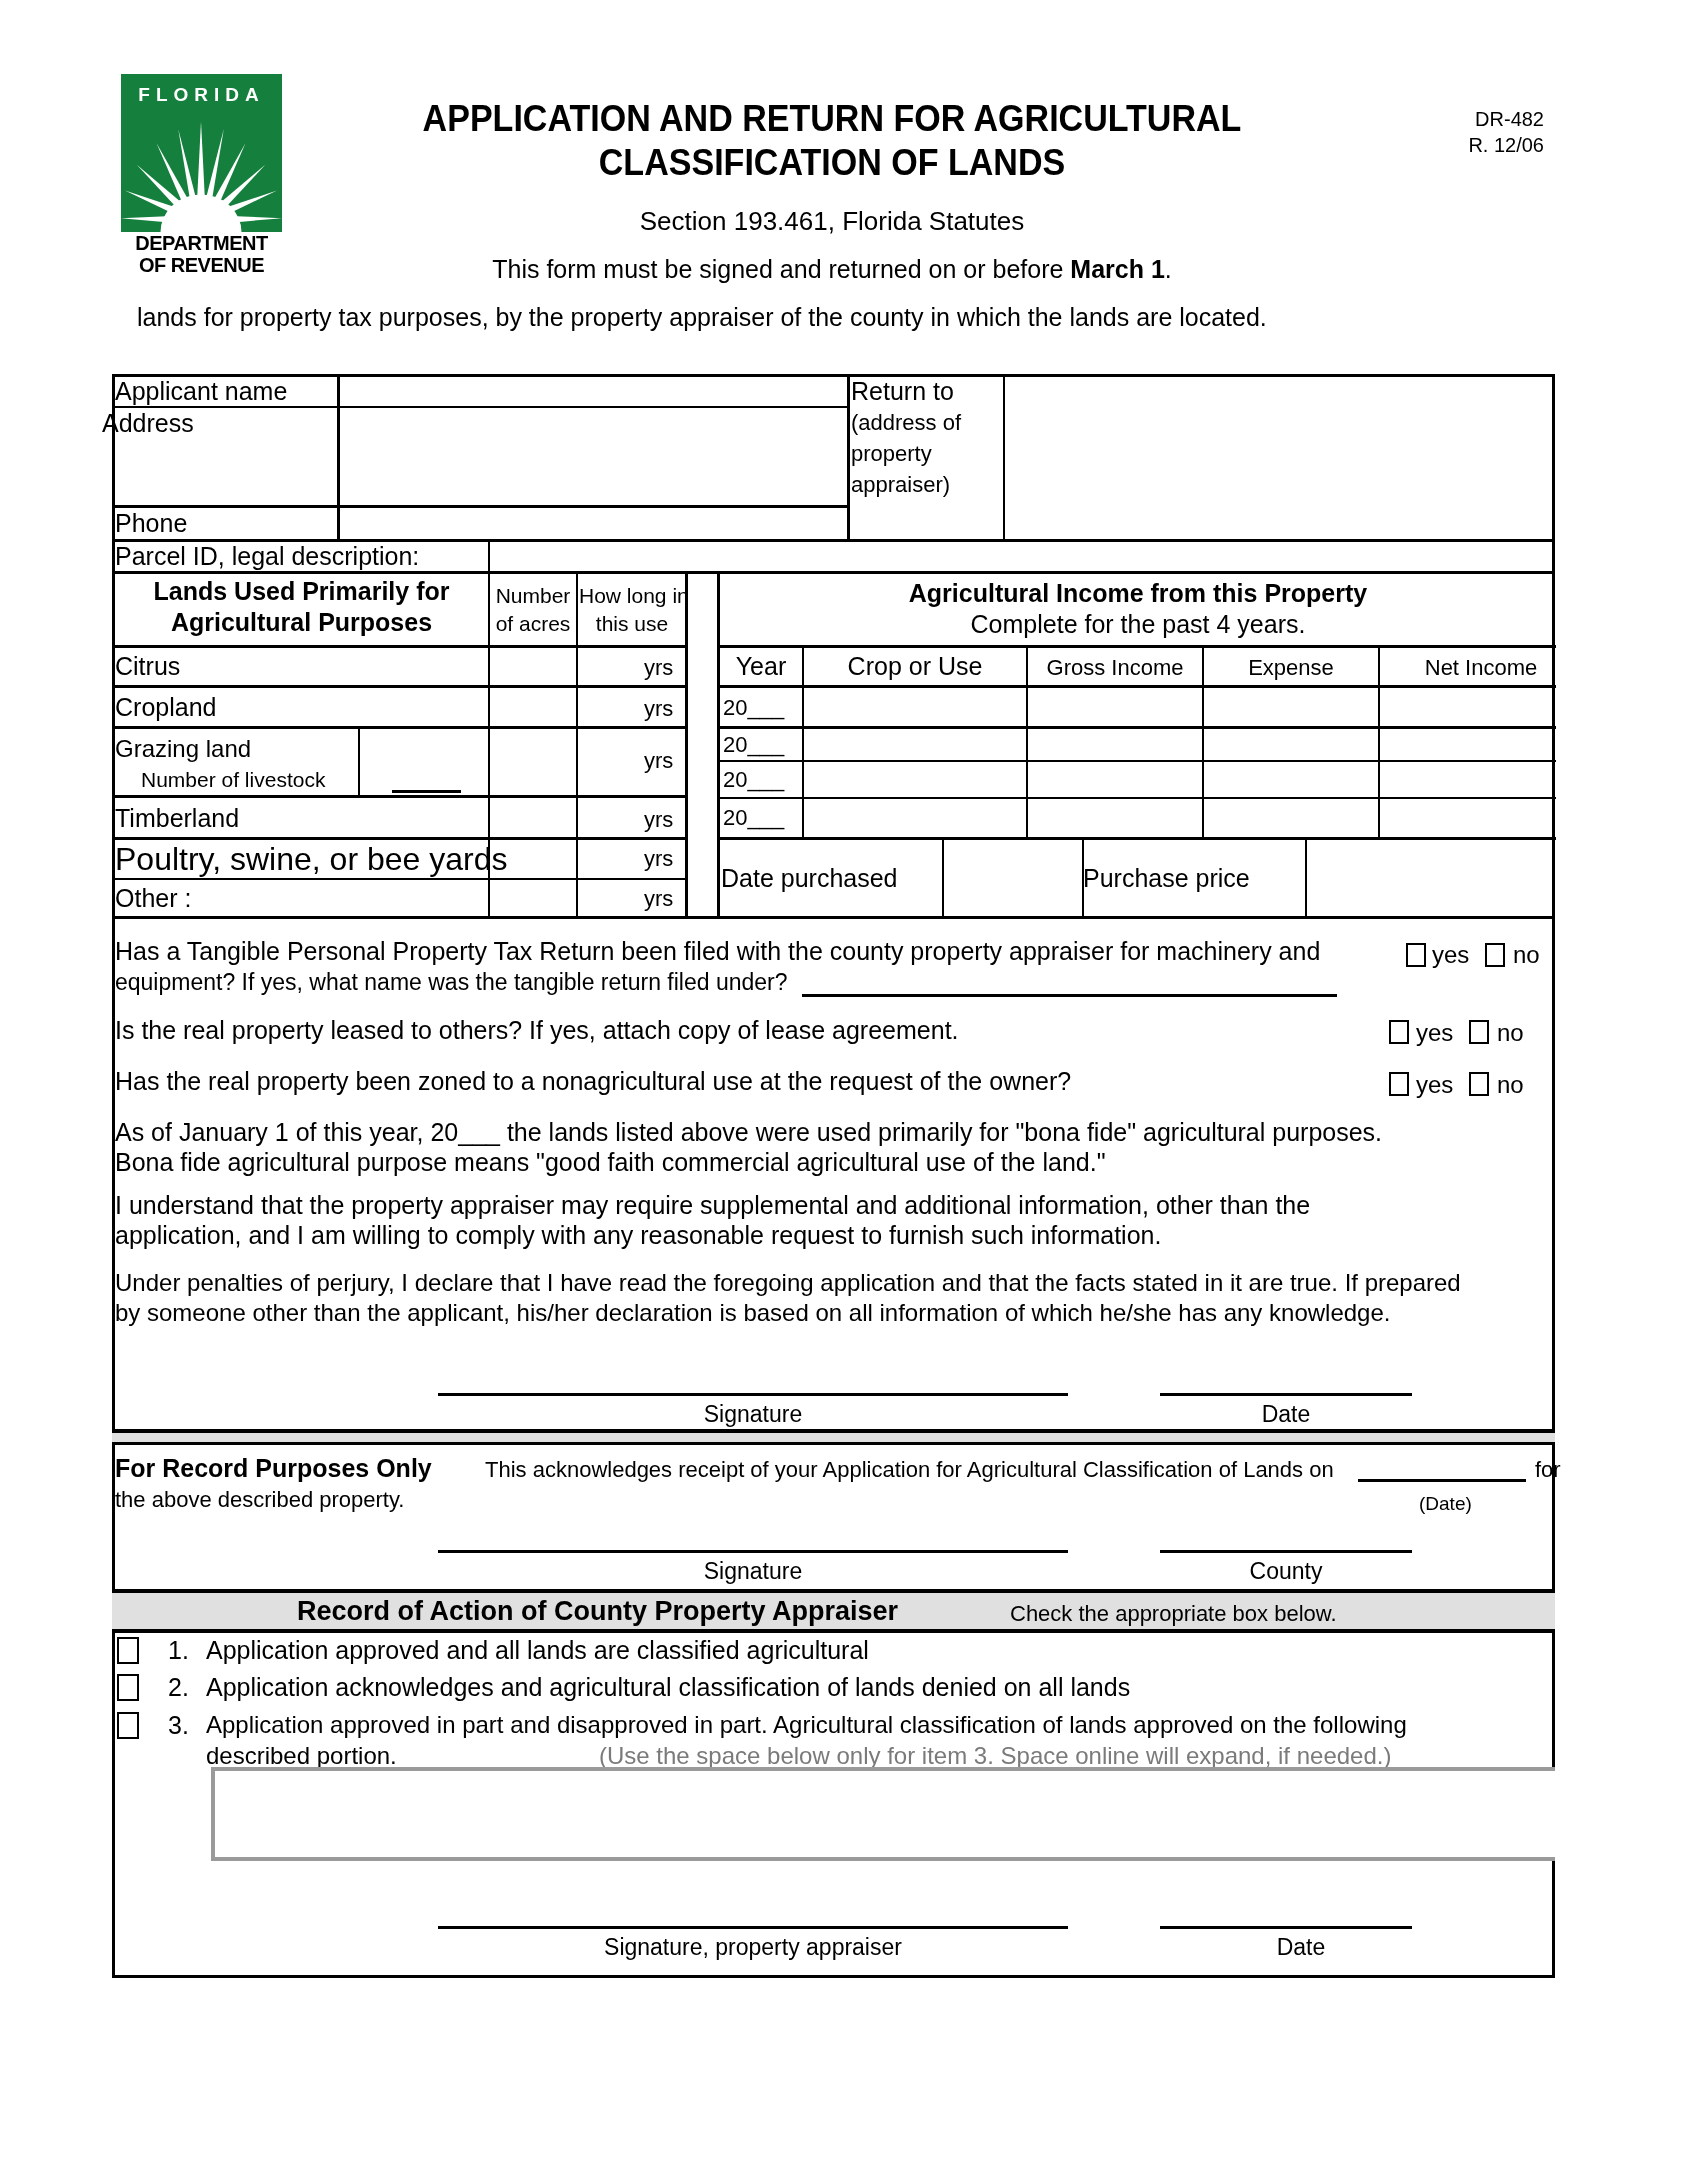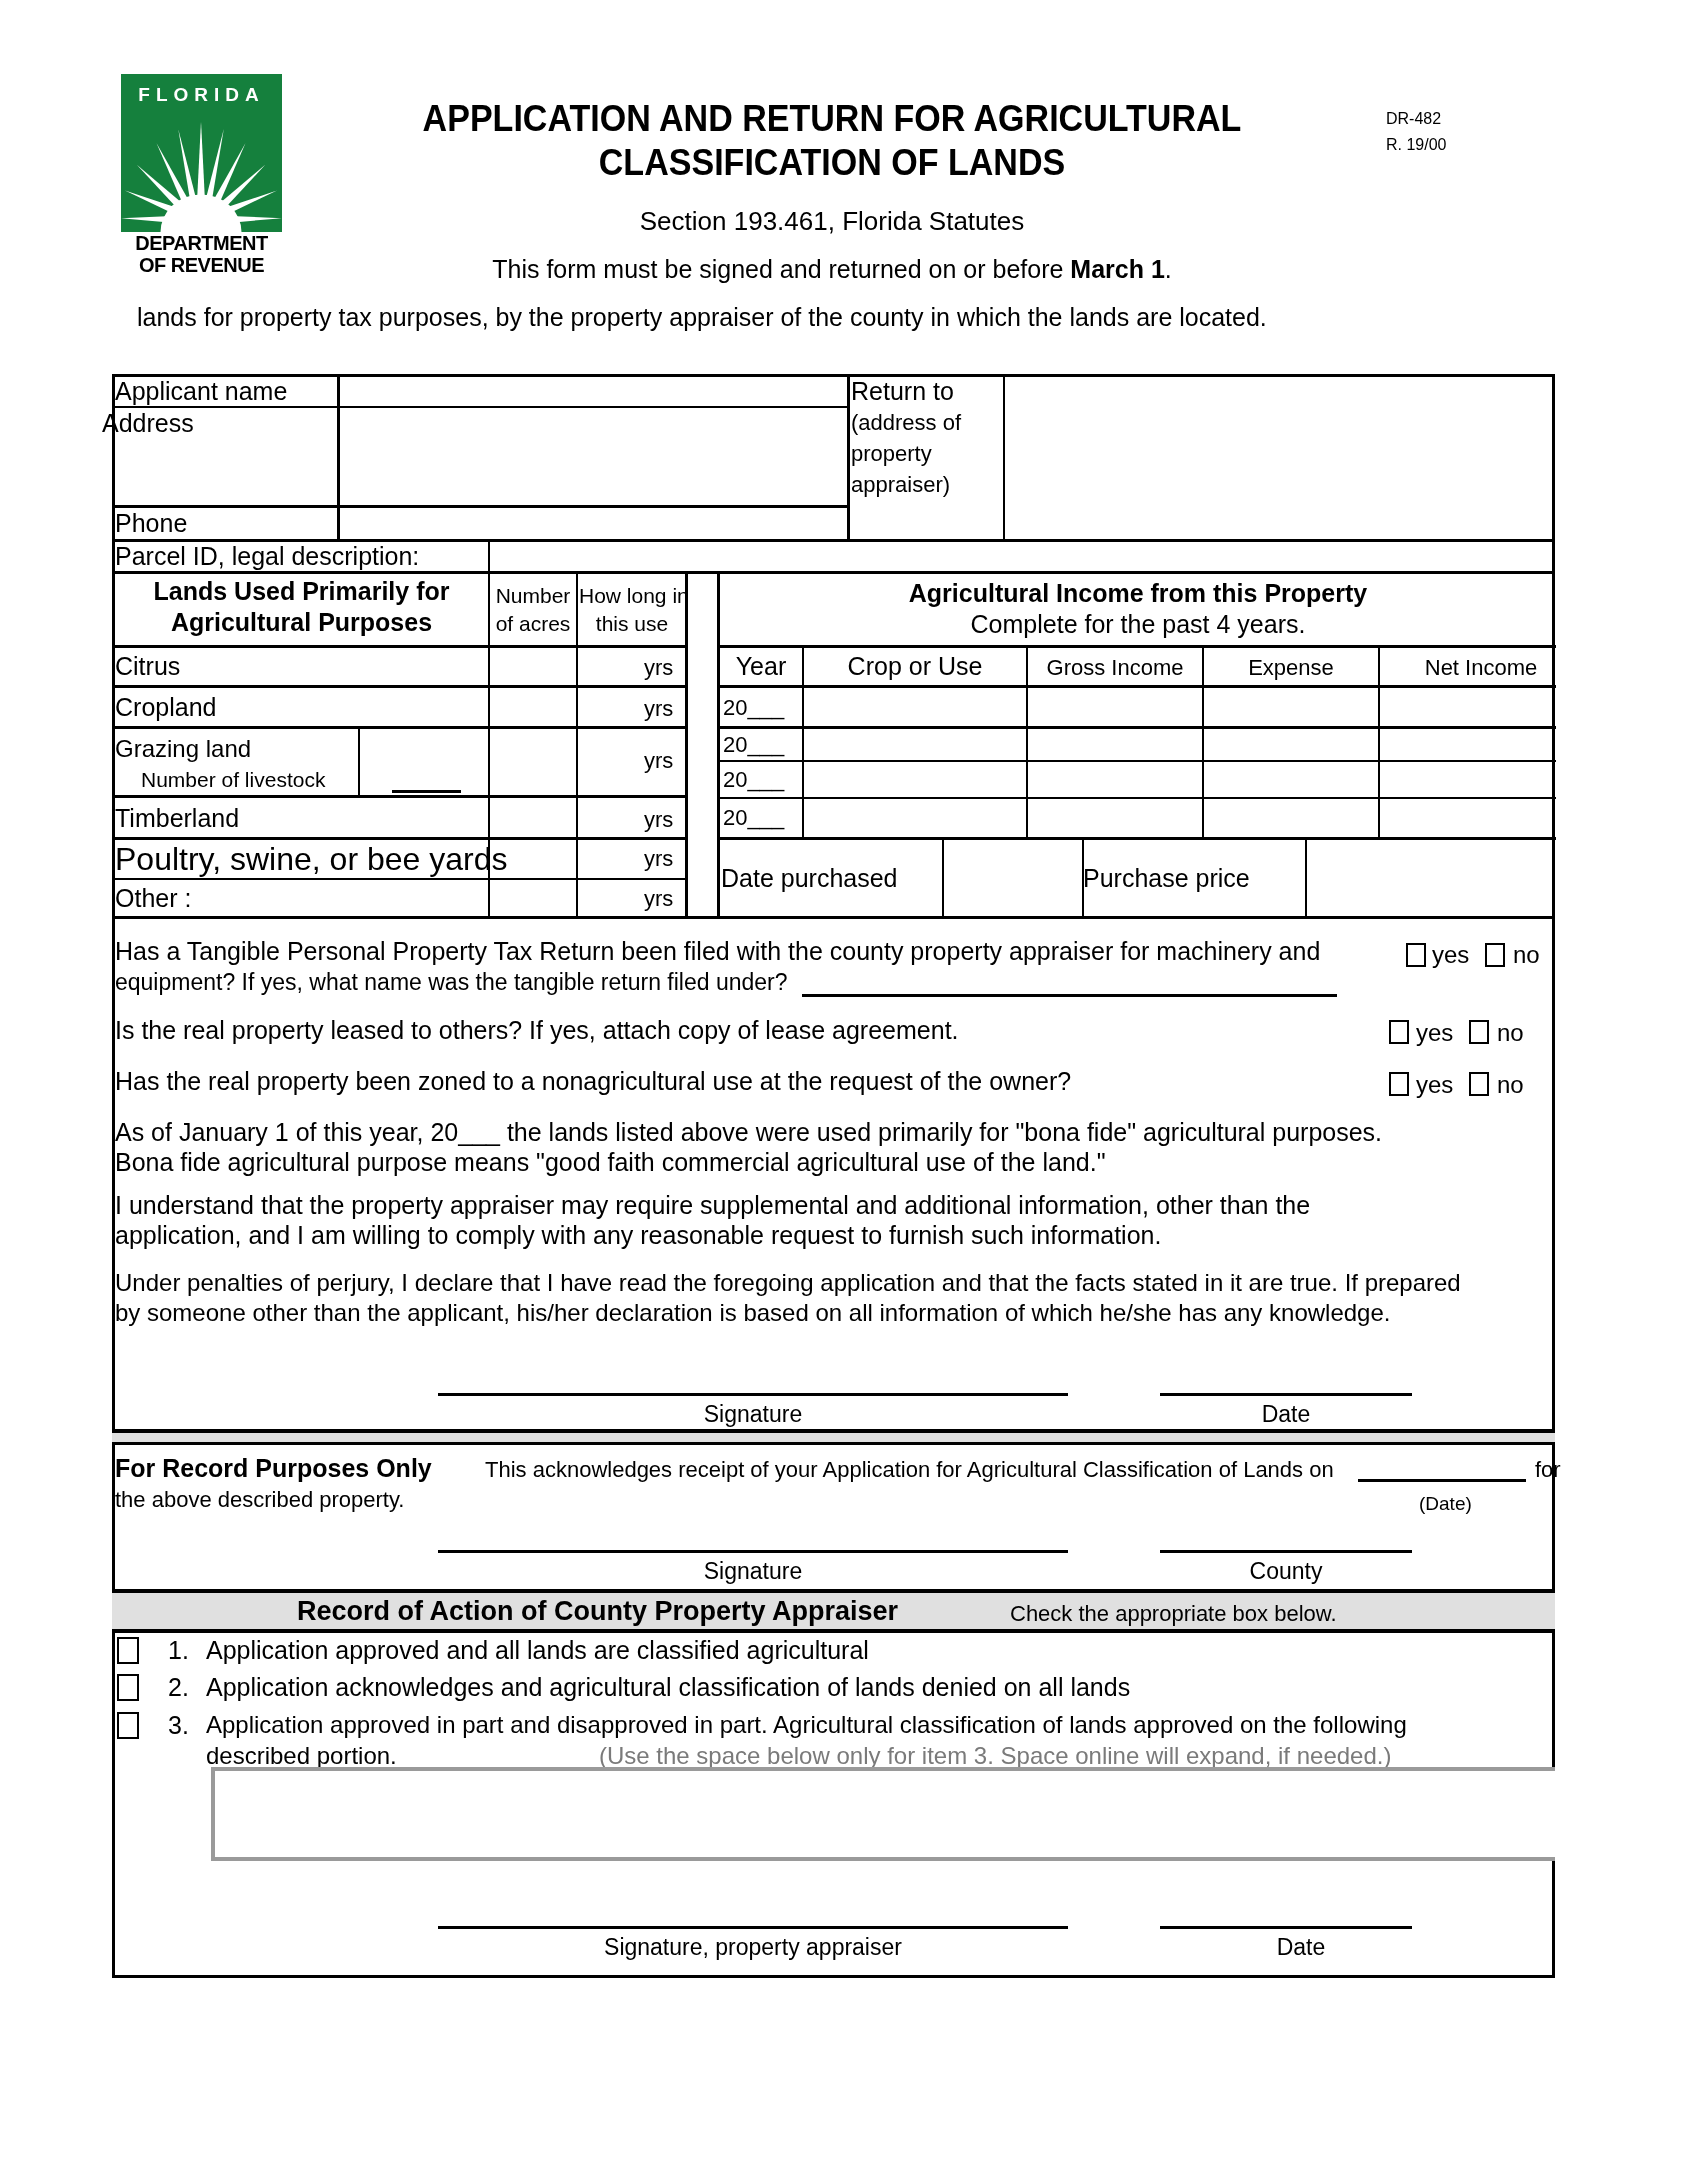--- a/index.html
+++ b/index.html
@@ -3,21 +3,21 @@
 <meta charset="utf-8">
 <style>
   html,body{margin:0;padding:0;background:#fff;}
   body{width:1683px;height:2178px;position:relative;overflow:hidden;font-family:"Liberation Sans",sans-serif;color:#000;}
   .abs{position:absolute;}
   .logo{left:121px;top:74px;width:161px;height:203px;}
   .logo .blk{position:absolute;left:0;top:0;width:161px;height:158px;background:#15803d;overflow:hidden;}
   .logo .fl{position:absolute;left:0;top:10px;width:161px;text-align:center;color:#fff;font-weight:bold;font-size:19px;letter-spacing:6px;}
   .logo .dep{position:absolute;left:0;top:158px;width:161px;text-align:center;font-weight:bold;font-size:20px;line-height:22px;letter-spacing:-0.5px;}
   .title{left:317px;width:1030px;text-align:center;font-weight:bold;font-size:37px;line-height:44px;top:97px;transform:scaleX(0.92);}
-  .formno{left:1386px;width:158px;font-size:16px;line-height:26px;top:106px;}
+  .formno{left:1386px;width:158px;text-align:right;font-size:20px;line-height:26px;top:106px;}
   .center{left:317px;width:1030px;text-align:center;font-size:26px;}
   .intro{left:137px;width:1426px;font-size:25px;line-height:30px;top:302px;}
   .ln{position:absolute;background:#000;}
   .cell{position:absolute;font-size:25px;line-height:30px;white-space:nowrap;}
   .small{font-size:22px;}
   .cb{position:absolute;width:20px;height:24px;border:2px solid #000;box-sizing:border-box;background:#fff;}
   .q{position:absolute;left:115px;font-size:25px;line-height:30px;white-space:nowrap;}
   .yn{position:absolute;font-size:24px;line-height:30px;}
   .band{position:absolute;background:#e0e0e0;}
   .textbox{position:absolute;left:211px;top:1767px;width:1344px;height:94px;border:4px solid #9a9a9a;border-right:none;box-sizing:border-box;background:#fff;}
@@ -54,21 +54,21 @@
   </div>
 </div>
 
 <div class="abs title">
   <div>APPLICATION AND RETURN FOR AGRICULTURAL</div>
   <div>CLASSIFICATION OF LANDS</div>
 </div>
 
 <div class="abs formno">
   <div>DR-482</div>
-  <div>R. 19/00</div>
+  <div>R. 12/06</div>
 </div>
 
 <div class="abs center" style="top:206px;">Section 193.461, Florida Statutes</div>
 <div class="abs center" style="top:255px;font-size:25px;">
   <span>This form must be signed and returned on or before </span><b>March 1</b><span>.</span>
 </div>
 
 <div class="abs intro">
   <div>lands for property tax purposes, by the property appraiser of the county in which the lands are located.</div>
 </div>

